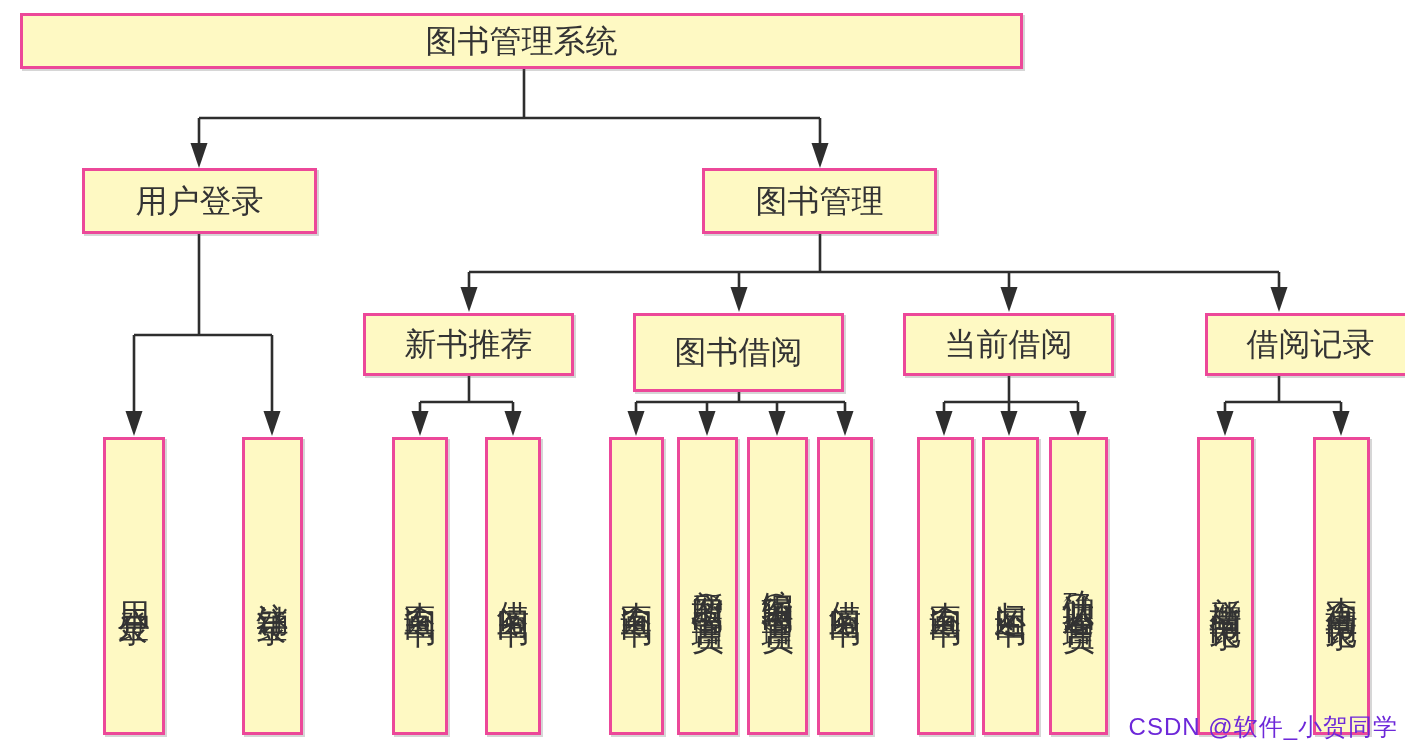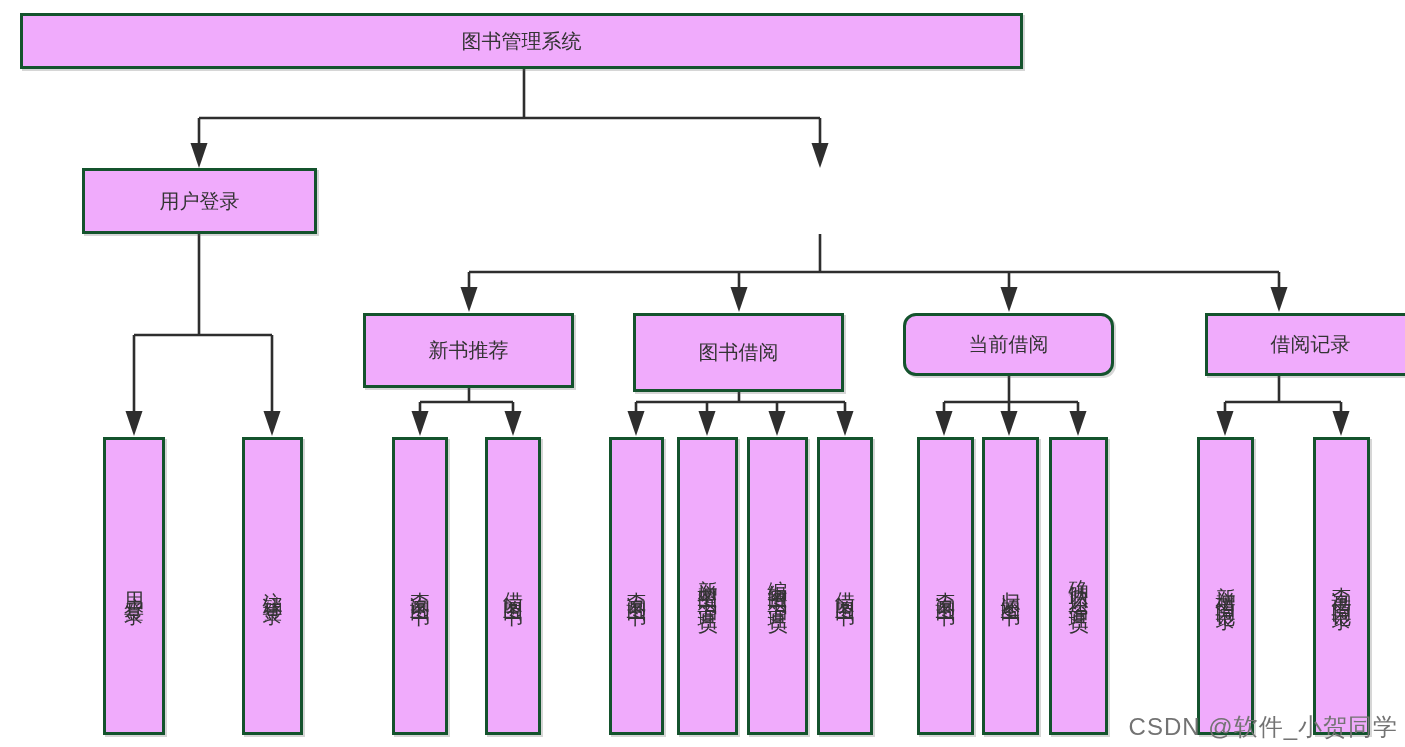--- a/index.html
+++ b/index.html
@@ -19,44 +19,44 @@
     position: absolute;
     left: 0;
     top: 0;
     width: 1405px;
     height: 747px;
     z-index: 1;
   }
   .node {
     position: absolute;
     box-sizing: border-box;
-    border: 3px solid #14532d;
-    background: #f0abfc;
+    border: 3px solid #ec4899;
+    background: #fef9c3;
     box-shadow: 2px 2px 0 rgba(90,90,90,0.25);
     display: flex;
     align-items: center;
     justify-content: center;
     color: #333333;
-    font-size: 20px;
+    font-size: 32px;
     line-height: 1.15;
     z-index: 2;
     white-space: nowrap;
   }
   .vert {
     writing-mode: vertical-rl;
     text-orientation: mixed;
     letter-spacing: 5px;
     white-space: normal;
     padding: 4px 0;
   }
   .watermark {
     position: absolute;
     right: 7px;
     bottom: 4px;
-    color: #737373;
+    color: #6d28d9;
     font-size: 24px;
     letter-spacing: 1px;
     z-index: 5;
   }
 </style>
 </head>
 <body>
 
 <div class="canvas">
 
@@ -125,24 +125,25 @@
       <polygon points="1000.5,411 1017.5,411 1009,436"></polygon>
       <polygon points="1069.5,411 1086.5,411 1078,436"></polygon>
       <polygon points="1216.5,411 1233.5,411 1225,436"></polygon>
       <polygon points="1332.5,411 1349.5,411 1341,436"></polygon>
     </g>
   </svg>
 
   <div class="node" style="left:20px; top:13px; width:1003px; height:56px;">图书管理系统</div>
 
   <div class="node" style="left:82px; top:168px; width:235px; height:66px;">用户登录</div>
+  <div class="node" style="left:702px; top:168px; width:235px; height:66px;">图书管理</div>
 
-  <div class="node" style="left:363px; top:313px; width:211px; height:75px;">新书推荐</div>
+  <div class="node" style="left:363px; top:313px; width:211px; height:63px;">新书推荐</div>
   <div class="node" style="left:633px; top:313px; width:211px; height:79px;">图书借阅</div>
-  <div class="node" style="left:903px; top:313px; width:211px; height:63px;border-radius:13px;">当前借阅</div>
+  <div class="node" style="left:903px; top:313px; width:211px; height:63px;">当前借阅</div>
   <div class="node" style="left:1173px; top:313px; width:211px; height:63px;margin-left:32px;">借阅记录</div>
 
   <div class="node vert" style="left:103px; top:437px; width:62px; height:298px;">用户登录</div>
   <div class="node vert" style="left:242px; top:437px; width:61px; height:298px;">注销登录</div>
 
   <div class="node vert" style="left:392px; top:437px; width:56px; height:298px;">查询图书</div>
   <div class="node vert" style="left:485px; top:437px; width:56px; height:298px;">借阅图书</div>
 
   <div class="node vert" style="left:609px; top:437px; width:55px; height:298px;">查询图书</div>
   <div class="node vert" style="left:677px; top:437px; width:61px; height:298px;">新增图书（管理员）</div>

